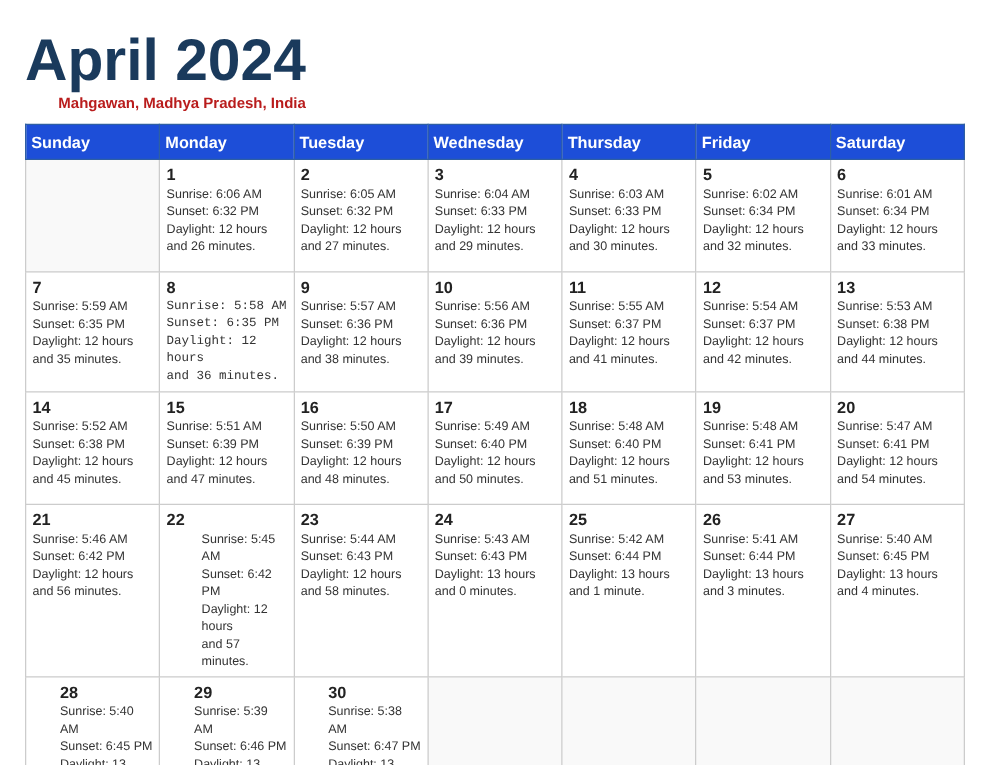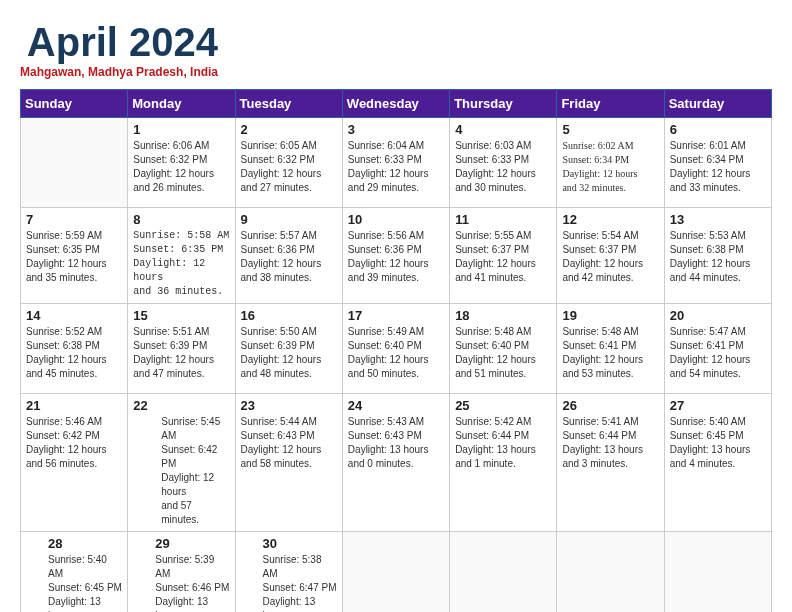--- a/index.html
+++ b/index.html
@@ -28,36 +28,36 @@
     }
     .logo-icon {
       width: 30px;
       height: 30px;
       margin-right: 4px;
     }
     .title-block {
       text-align: right;
     }
     .month-title {
-      font-size: 40px;
+      font-size: 47px;
       font-weight: bold;
       color: #1a3a5c;
     }
     .location {
       font-size: 12px;
       color: #b91c1c;
       font-weight: bold;
     }
     table {
       width: 100%;
       border-collapse: collapse;
       table-layout: fixed;
     }
     th {
-      background-color: #4c1d95;
+      background-color: #1d4ed8;
       color: #fff;
       padding: 6px 4px;
       font-size: 13px;
       text-align: left;
       border: 1px solid #2e5fa3;
     }
     td {
       border: 1px solid #ccc;
       vertical-align: top;
       padding: 4px 5px;
@@ -131,21 +131,21 @@
         </td>
         <td>
           <span class="day-num">4</span>
           <div class="day-info" style="white-space: pre-line;">Sunrise: 6:03 AM
 Sunset: 6:33 PM
 Daylight: 12 hours
 and 30 minutes.</div>
         </td>
         <td>
           <span class="day-num">5</span>
-          <div class="day-info" style="white-space: pre-line; font-family: Liberation Serif, serif;">Sunrise: 6:02 AM
+          <div class="day-info" style="white-space: pre-line;">Sunrise: 6:02 AM
 Sunset: 6:34 PM
 Daylight: 12 hours
 and 32 minutes.</div>
         </td>
         <td>
           <span class="day-num">6</span>
           <div class="day-info" style="white-space: pre-line;">Sunrise: 6:01 AM
 Sunset: 6:34 PM
 Daylight: 12 hours
 and 33 minutes.</div>

